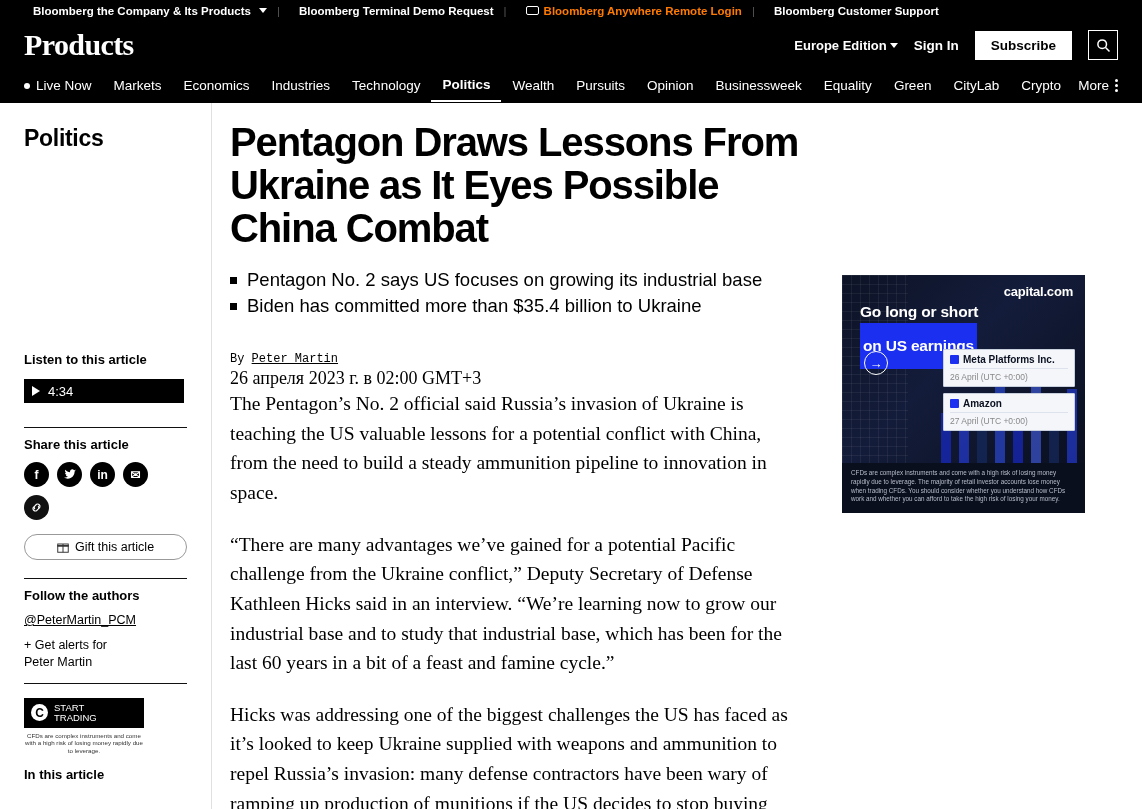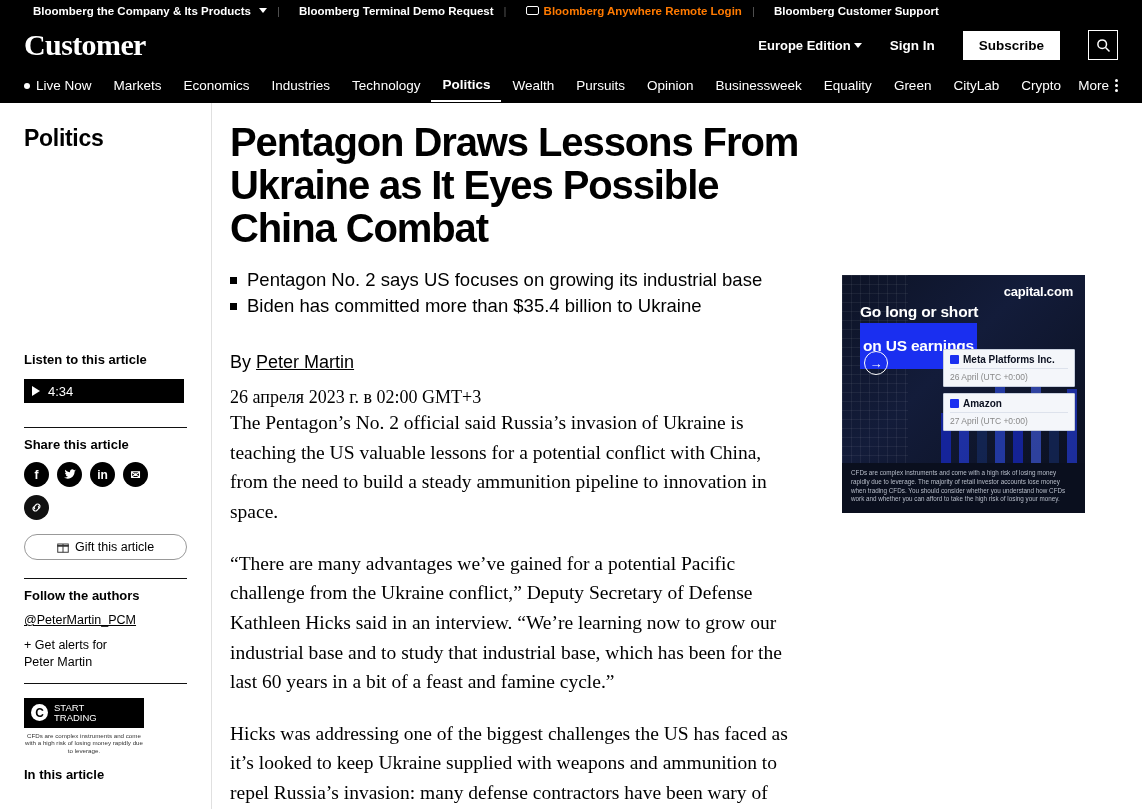--- a/index.html
+++ b/index.html
@@ -67,21 +67,21 @@
     font-family: "Liberation Serif", serif;
     font-size: 30px;
     font-weight: bold;
     letter-spacing: -0.6px;
     color: #ffffff;
   }
   .masthead-right {
     margin-left: auto;
     display: flex;
     align-items: center;
-    gap: 28px;
+    gap: 16px;
   }
   .edition {
     font-size: 13px;
     font-weight: bold;
     color: #fff;
     display: flex;
     align-items: center;
   }
   .signin {
     font-size: 13.5px;
@@ -350,24 +350,24 @@
   .bullets li::before {
     content: "";
     width: 7px; height: 7px;
     background: #000;
     flex-shrink: 0;
     display: inline-block;
     position: relative;
     top: -2px;
   }
   .byline {
-    font-family: Liberation Sans, sans-serif;
-    font-size: 18px;
-    color: #000;
-    margin-bottom: 14px;
+    font-family: Liberation Mono, monospace;
+    font-size: 12px;
+    color: #000;
+    margin-bottom: 2px;
   }
   .byline a {
     color: #000;
     text-decoration: underline;
   }
   .timestamp {
     font-family: "Liberation Serif", serif;
     font-size: 18px;
     color: #000;
   }
@@ -503,21 +503,21 @@
     <span class="tv-icon"></span>
     <span class="anywhere-link">Bloomberg Anywhere Remote Login</span>
   </span>
   <span class="util-sep">|</span>
   <span class="utility-item">
     <span>Bloomberg Customer Support</span>
   </span>
 </div>
 
 <div class="masthead">
-  <div class="logo">Customer</div>
+  <div class="logo">Products</div>
   <div class="masthead-right">
     <div class="edition">
       <span>Europe Edition</span>
       <span class="caret-down"></span>
     </div>
     <div class="signin">Sign In</div>
     <button class="subscribe-btn">Subscribe</button>
     <div class="search-btn">
       <svg width="15" height="15" viewBox="0 0 16 16">
         <circle cx="6.6" cy="6.6" r="4.6" fill="none" stroke="#fff" stroke-width="1.6"></circle>

